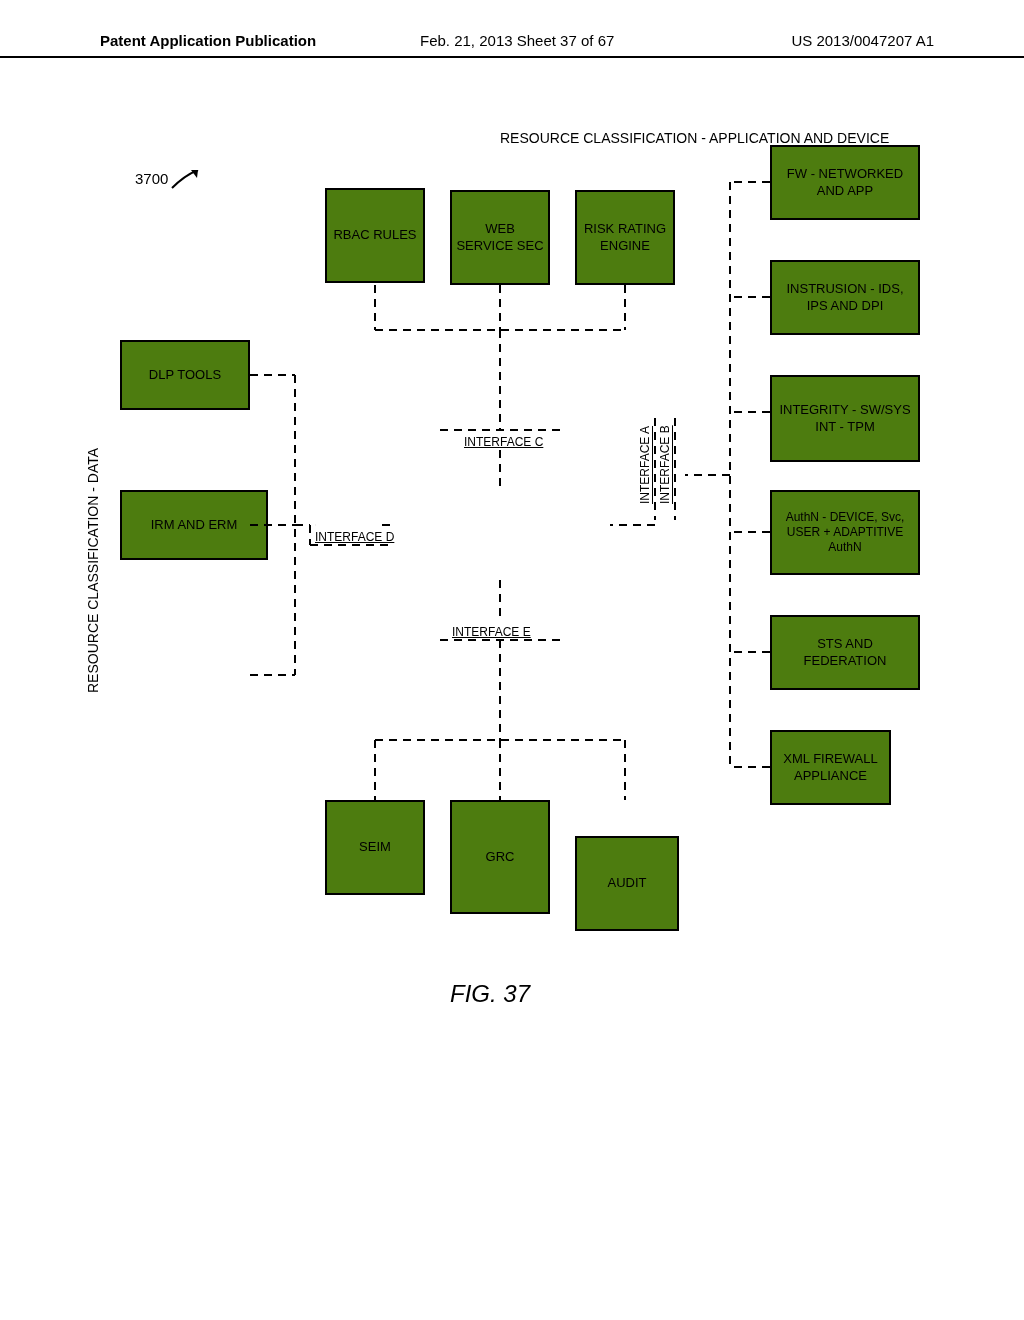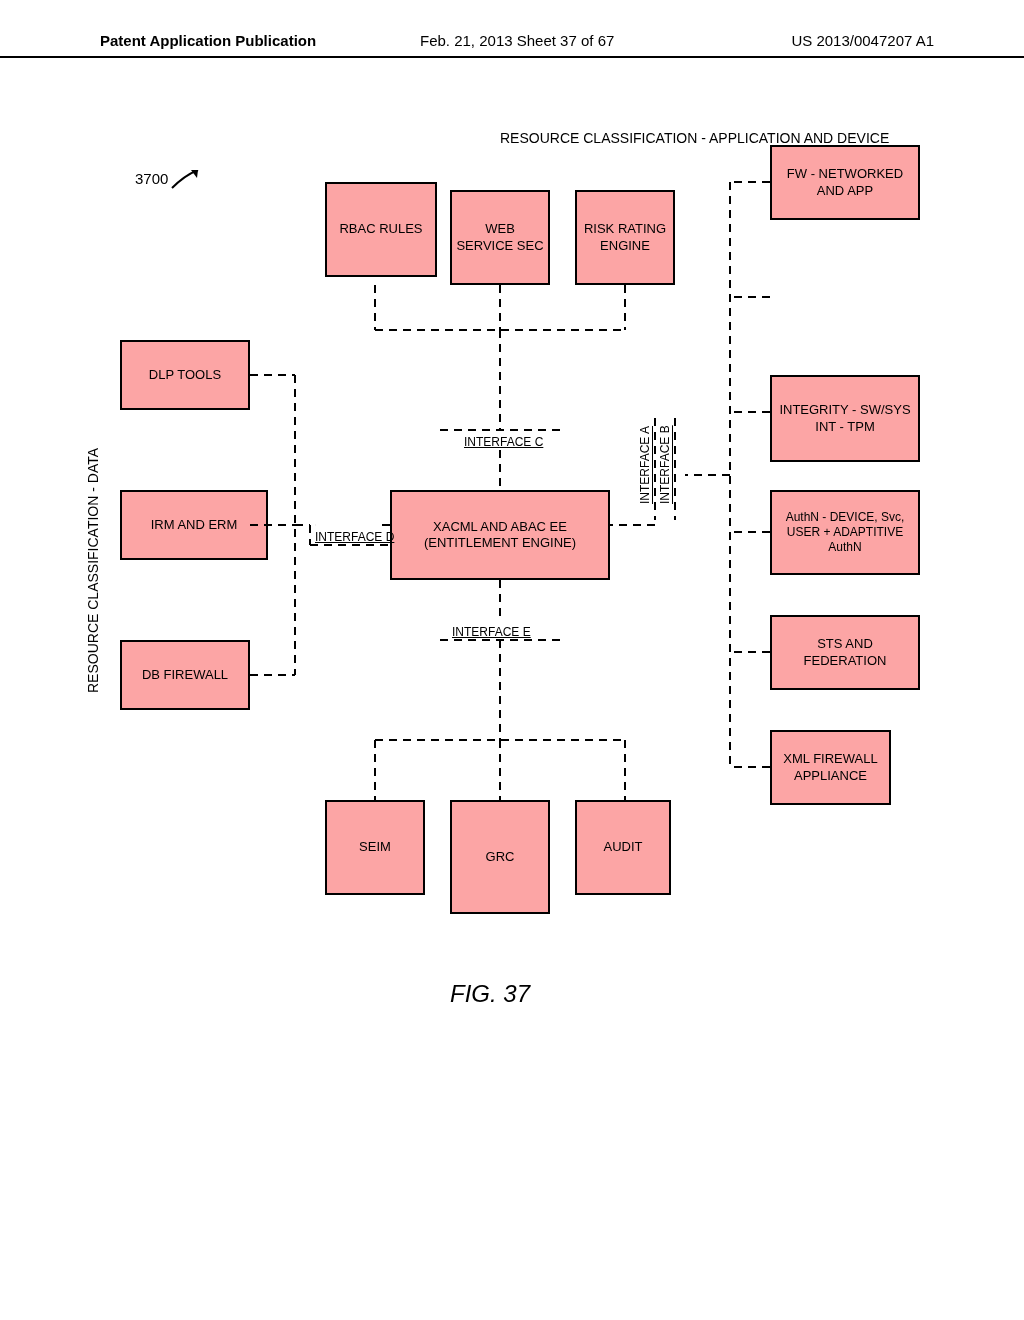--- a/index.html
+++ b/index.html
@@ -44,21 +44,21 @@
     position: absolute;
     left: 90px;
     top: 130px;
     width: 840px;
     height: 1000px;
   }
 
   .box {
     position: absolute;
     border: 2px solid #000;
-    background: #fca5a5;
+    background: #4d7c0f;
     display: flex;
     align-items: center;
     justify-content: center;
     text-align: center;
     font-size: 13px;
     line-height: 1.25;
     padding: 4px;
     box-sizing: border-box;
   }
 
@@ -131,50 +131,47 @@
   <div class="vlabel" style="left:410px;top:0;writing-mode:horizontal-tb;transform:none;font-size:14px">RESOURCE CLASSIFICATION - APPLICATION AND DEVICE</div>
 
   <div class="vlabel" style="left:-5px;top:300px;height:280px">RESOURCE CLASSIFICATION - DATA</div>
 
   <div class="box" style="left:30px;top:210px;width:130px;height:70px">
       <span>DLP TOOLS</span>
     </div>
   <div class="box" style="left:30px;top:360px;width:148px;height:70px">
       <span>IRM AND ERM</span>
     </div>
-  <div class="box" style="left:30px;top:510px;width:130px;height:70px">
-      <span>DB FIREWALL</span>
-    </div>
-
-  <div class="box" style="left:235px;top:52px;width:112px;height:95px">
+
+  <div class="box" style="left:235px;top:58px;width:100px;height:95px">
       <span>RBAC RULES</span>
     </div>
   <div class="box" style="left:360px;top:60px;width:100px;height:95px">
       <span>WEB SERVICE SEC</span>
     </div>
   <div class="box" style="left:485px;top:60px;width:100px;height:95px">
       <span>RISK RATING ENGINE</span>
     </div>
 
-  <div class="box" style="left:300px;top:360px;width:220px;height:90px">
-      <span>XACML AND ABAC EE (ENTITLEMENT ENGINE)</span>
-    </div>
 
   <div class="box" style="left:235px;top:670px;width:100px;height:95px">
       <span>SEIM</span>
     </div>
   <div class="box" style="left:360px;top:670px;width:100px;height:114px">
       <span>GRC</span>
     </div>
-  <div class="box" style="left:485px;top:670px;width:96px;height:95px">
+  <div class="box" style="left:485px;top:706px;width:104px;height:95px">
       <span>AUDIT</span>
     </div>
 
   <div class="box" style="left:680px;top:15px;width:150px;height:75px">
       <span>FW - NETWORKED AND APP</span>
+    </div>
+  <div class="box" style="left:680px;top:130px;width:150px;height:75px">
+      <span>INSTRUSION - IDS, IPS AND DPI</span>
     </div>
   <div class="box" style="left:680px;top:245px;width:150px;height:87px">
       <span>INTEGRITY - SW/SYS INT - TPM</span>
     </div>
   <div class="box" style="left:680px;top:360px;width:150px;height:85px;font-size:12px">
       <span>AuthN - DEVICE, Svc, USER + ADAPTITIVE AuthN</span>
     </div>
   <div class="box" style="left:680px;top:485px;width:150px;height:75px">
       <span>STS AND FEDERATION</span>
     </div>

